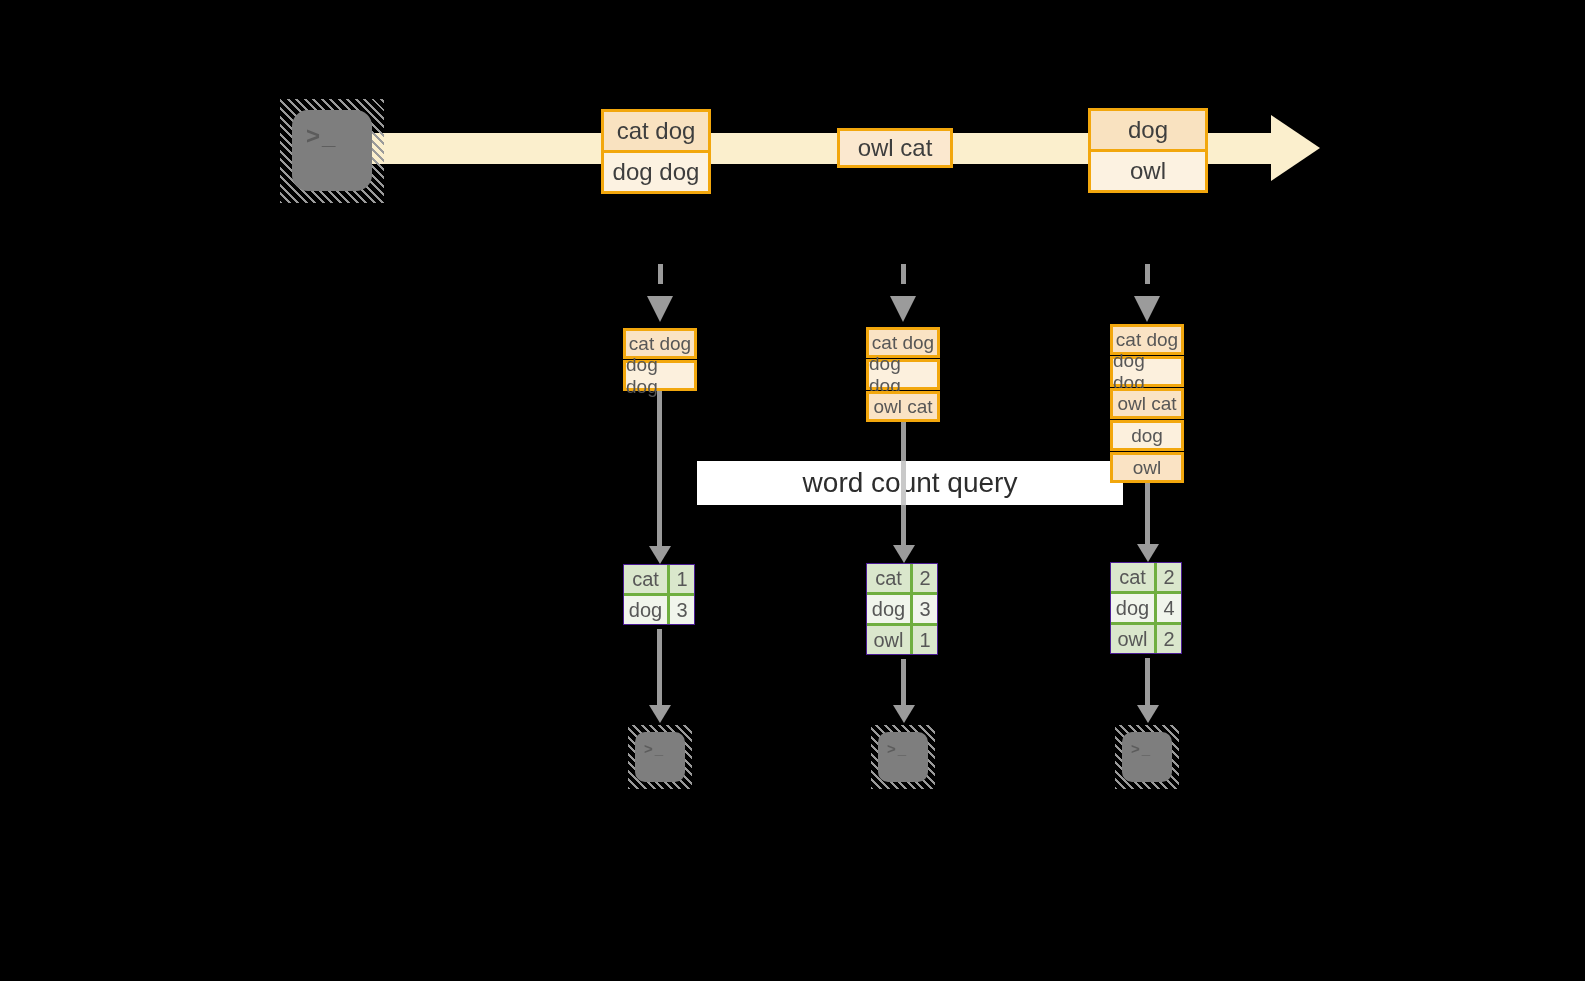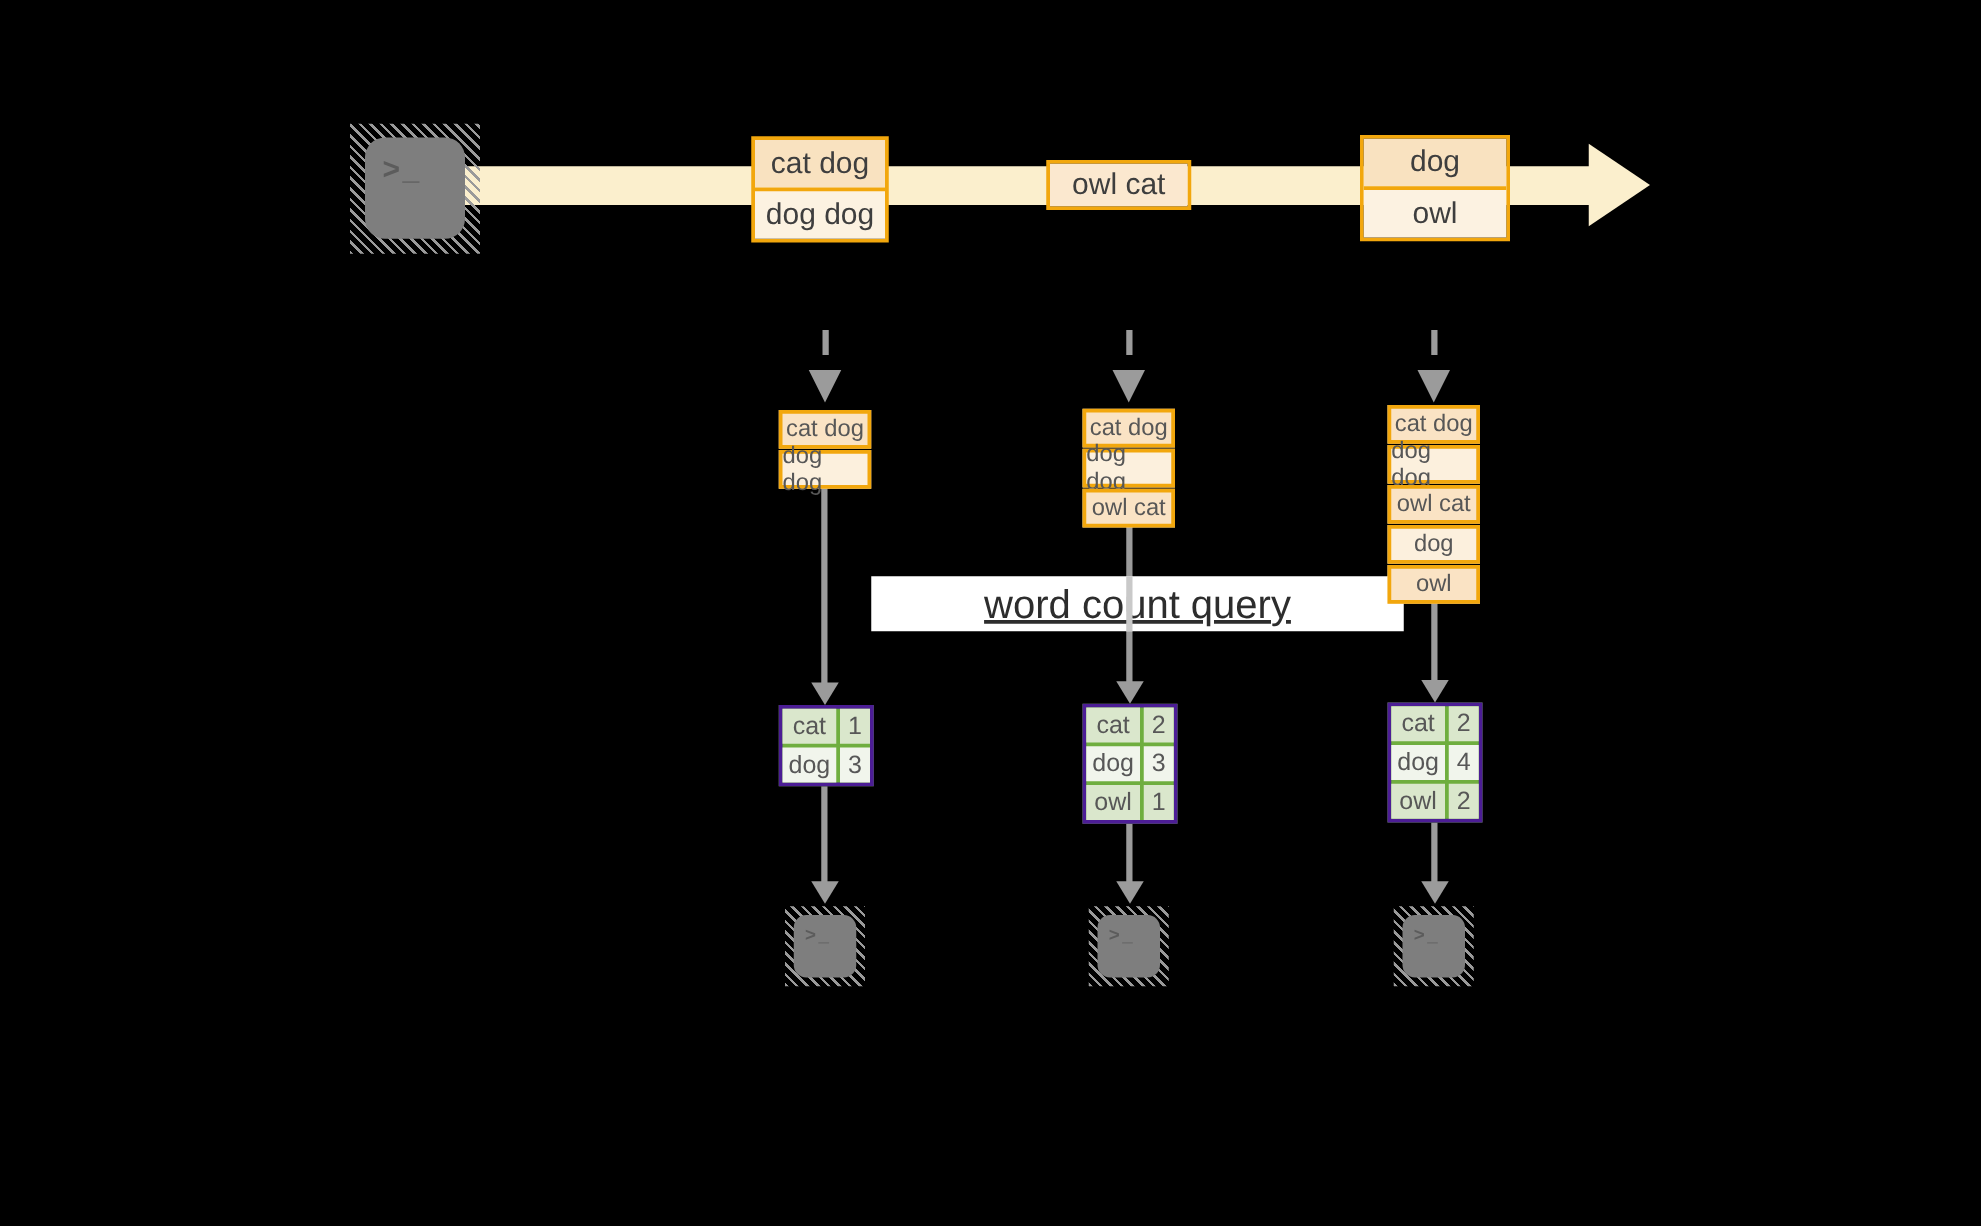--- a/index.html
+++ b/index.html
@@ -52,27 +52,27 @@
   .flow-head{
     width:0;height:0;z-index:1;
     border-left:11px solid transparent;border-right:11px solid transparent;
     border-top:18px solid #9B9B9B;
   }
 
   
   .banner{
     left:697px;top:461px;width:426px;height:44px;background:#FFFFFF;z-index:2;
     display:flex;align-items:center;justify-content:center;
-    font-size:32px;color:#2D2D2D;text-decoration:underline;
+    font-size:28px;color:#2D2D2D;
   }
 
   
   .wtable{
     display:grid;grid-template-columns:43px 24px;gap:3px;
-    background:#6FAE3F;border:3px solid #4c1d95;z-index:4;
+    background:#6FAE3F;border:1px solid #4c1d95;z-index:4;
   }
   .wcell{
     height:28px;display:flex;align-items:center;justify-content:center;
     font-size:20px;color:#575757;
   }
   .g-dark{background:#DAE7CC;}
   .g-light{background:#F1F5EC;}
 
   
   .terminal{

